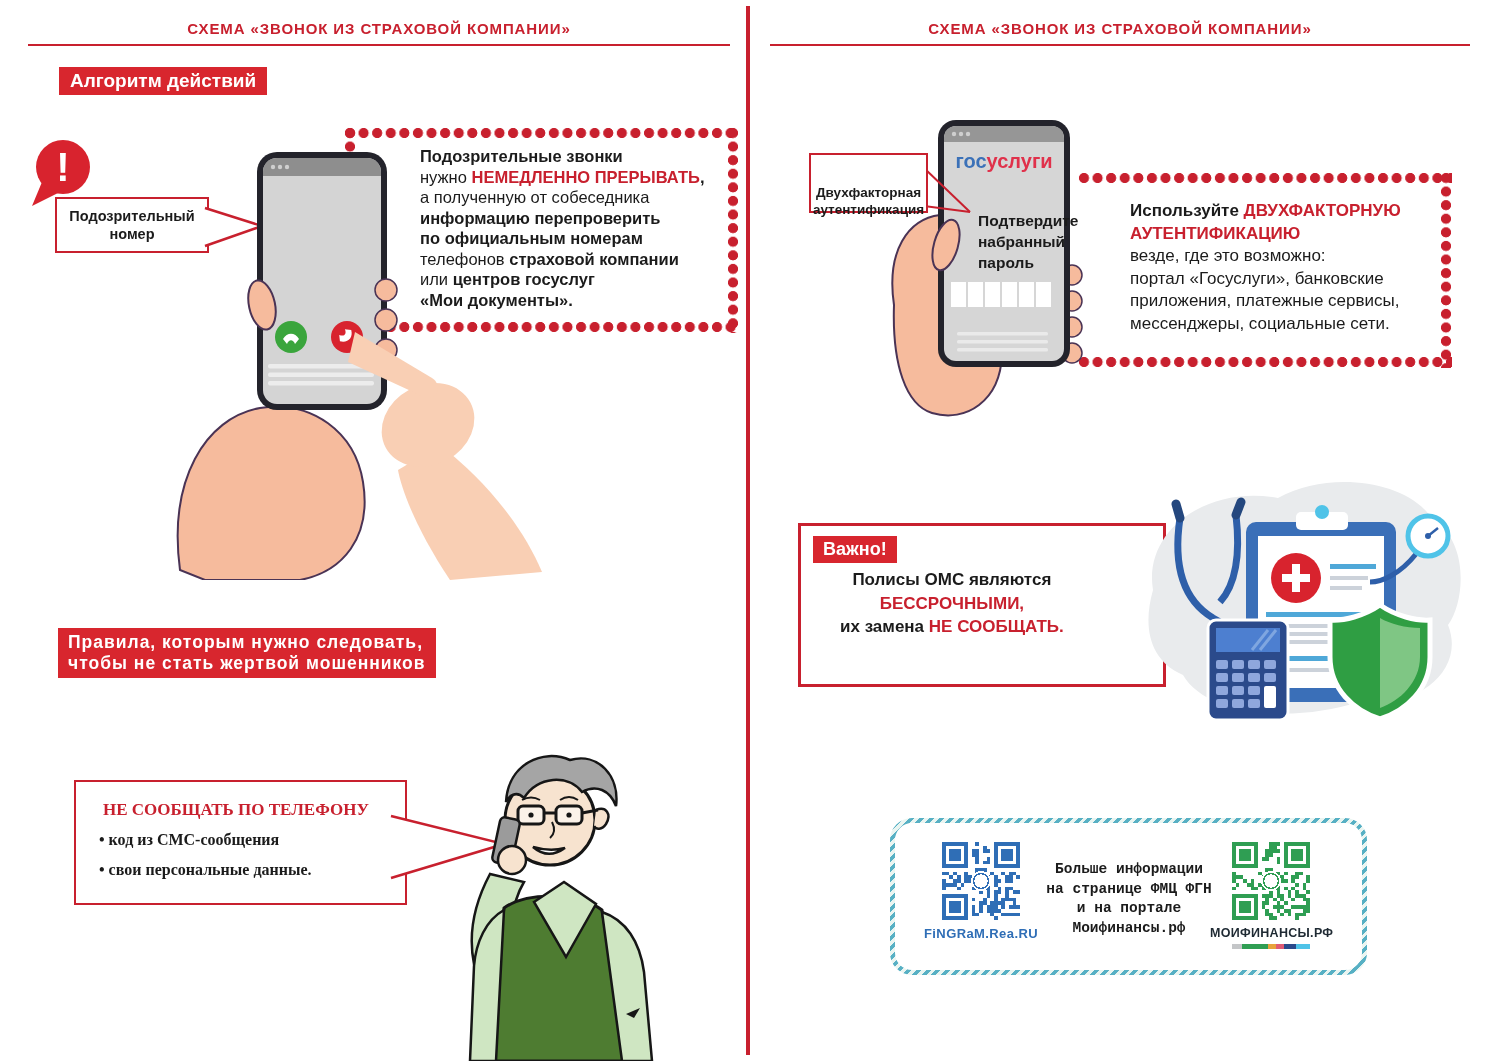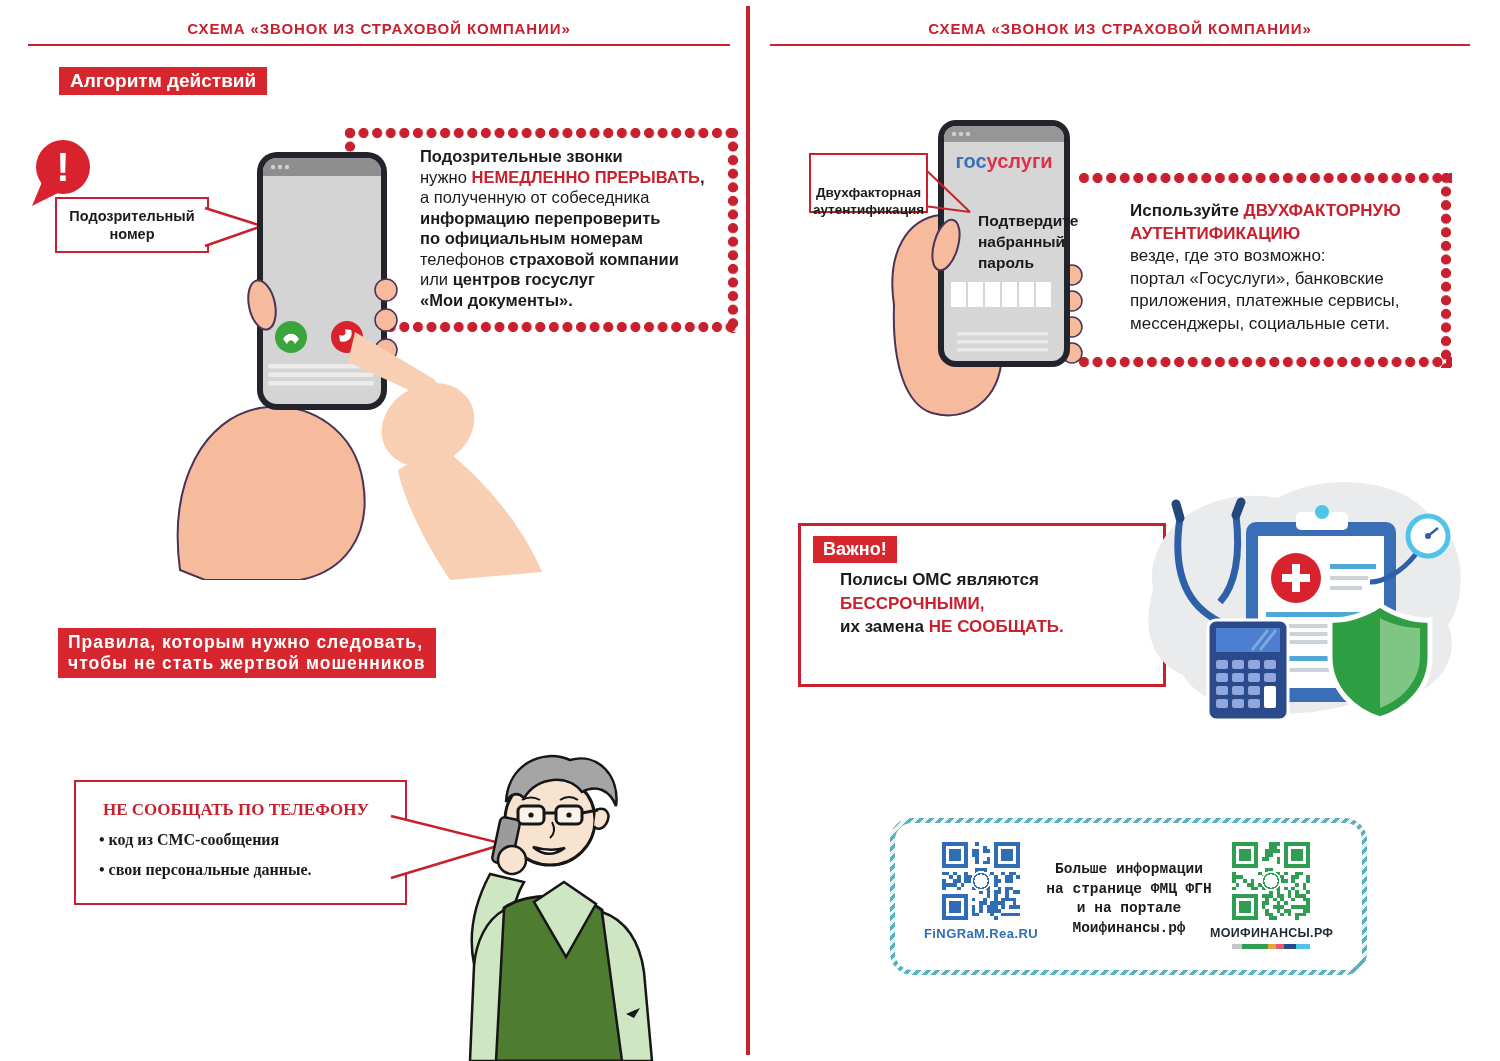--- a/index.html
+++ b/index.html
@@ -195,21 +195,21 @@
 
   <div class="abs callout" style="left:809px;top:153px;width:115px;height:56px;">
     <div class="b" style="text-align:center;font-size:13.5px;line-height:17px;padding-top:29px;">
       <div>Двухфакторная</div>
       <div>аутентификация</div>
     </div>
   </div>
 
   <div class="abs" style="left:798px;top:523px;width:362px;height:158px;border:3px solid var(--red);"></div>
   <div class="abs red-badge" style="left:813px;top:536px;padding:3px 10px;font-size:18px;">Важно!</div>
-  <div class="abs b" style="left:840px;top:568px;font-size:17px;line-height:23.5px;">
+  <div class="abs b" style="left:840px;top:568px;font-size:17px;line-height:23.5px;text-align:center;">
     <div>Полисы ОМС являются</div>
     <div class="rd">БЕССРОЧНЫМИ,</div>
     <div><span>их замена </span><span class="rd">НЕ СООБЩАТЬ.</span></div>
   </div>
 
   <svg class="abs" style="left:1128px;top:460px;" width="345" height="268" viewBox="0 0 345 268">
     <path d="M 25,130 C 15,70 80,25 150,38 C 200,10 280,20 305,60 C 340,80 338,140 320,165 C 338,210 290,250 230,242 C 170,262 80,258 55,215 C 20,200 15,165 25,130 Z" fill="#e9ebed"></path>
     <g fill="none">
       <path d="M 52,58 C 45,105 55,140 85,158 C 112,172 118,196 100,218" stroke="#2e5fa9" stroke-width="7"></path>
       <path d="M 108,55 C 112,90 110,122 92,142" stroke="#2e5fa9" stroke-width="7"></path>

